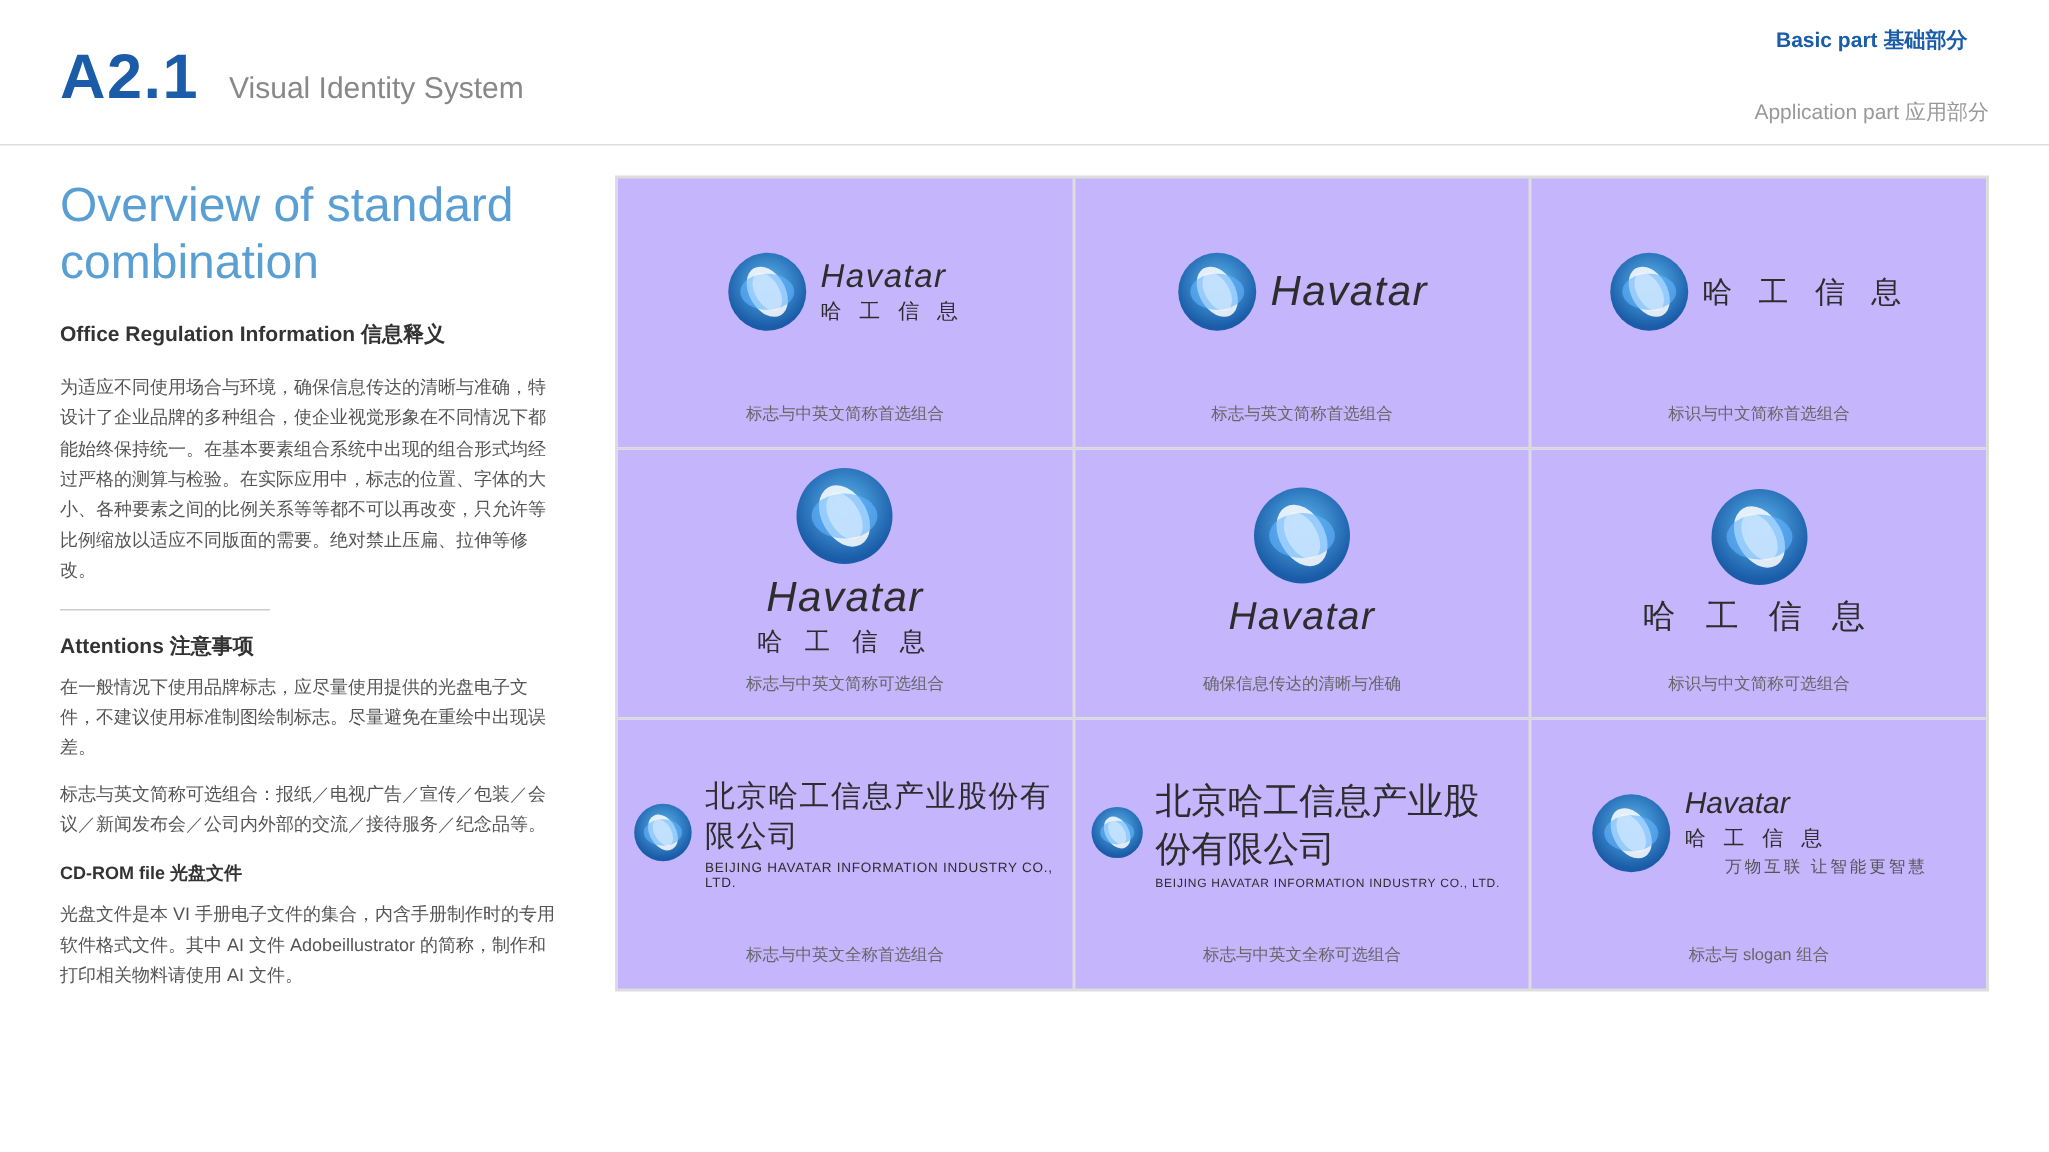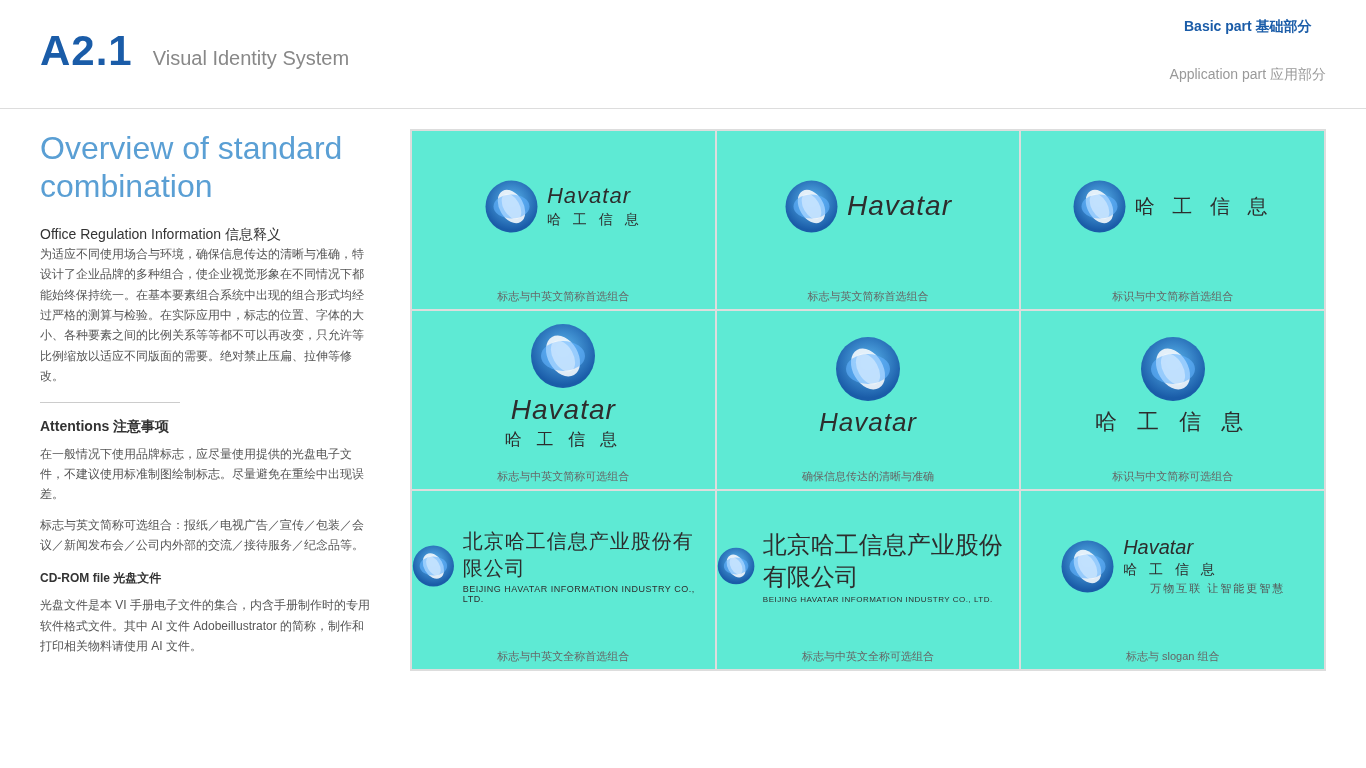--- a/index.html
+++ b/index.html
@@ -10,21 +10,21 @@
       min-height: 768px;
       overflow-x: hidden;
       color: #333;
     }
 
     
     .header {
       display: flex;
       align-items: center;
       justify-content: space-between;
-      padding: 18px 40px 24px 40px;
+      padding: 18px 40px 12px 40px;
       border-bottom: 1px solid #ddd;
     }
     .header-left {
       display: flex;
       align-items: baseline;
       gap: 20px;
     }
     .header-code {
       font-size: 42px;
       font-weight: 900;
@@ -81,23 +81,23 @@
     .section-title-en {
       font-size: 32px;
       color: #5a9fd4;
       font-weight: 300;
       line-height: 1.2;
       margin-bottom: 20px;
     }
 
     .info-title {
       font-size: 14px;
-      font-weight: 400;
+      font-weight: 700;
       color: #333;
-      margin-bottom: 0;
+      margin-bottom: 16px;
     }
     .info-text {
       font-size: 12px;
       color: #555;
       line-height: 1.7;
       margin-bottom: 15px;
     }
 
     .divider {
       width: 140px;
@@ -145,21 +145,22 @@
       grid-template-rows: repeat(3, auto);
       border: 1px solid #ddd;
     }
 
     .grid-cell {
       border: 1px solid #ddd;
       display: flex;
       flex-direction: column;
       align-items: center;
       justify-content: flex-end;
-      background: #5eead4;
+      padding: 10px;
+      background: #c4b5fd;
       min-height: 180px;
     }
 
     .grid-cell-label {
       font-size: 11px;
       color: #666;
       margin-top: 8px;
       text-align: center;
       padding-bottom: 5px;
     }

